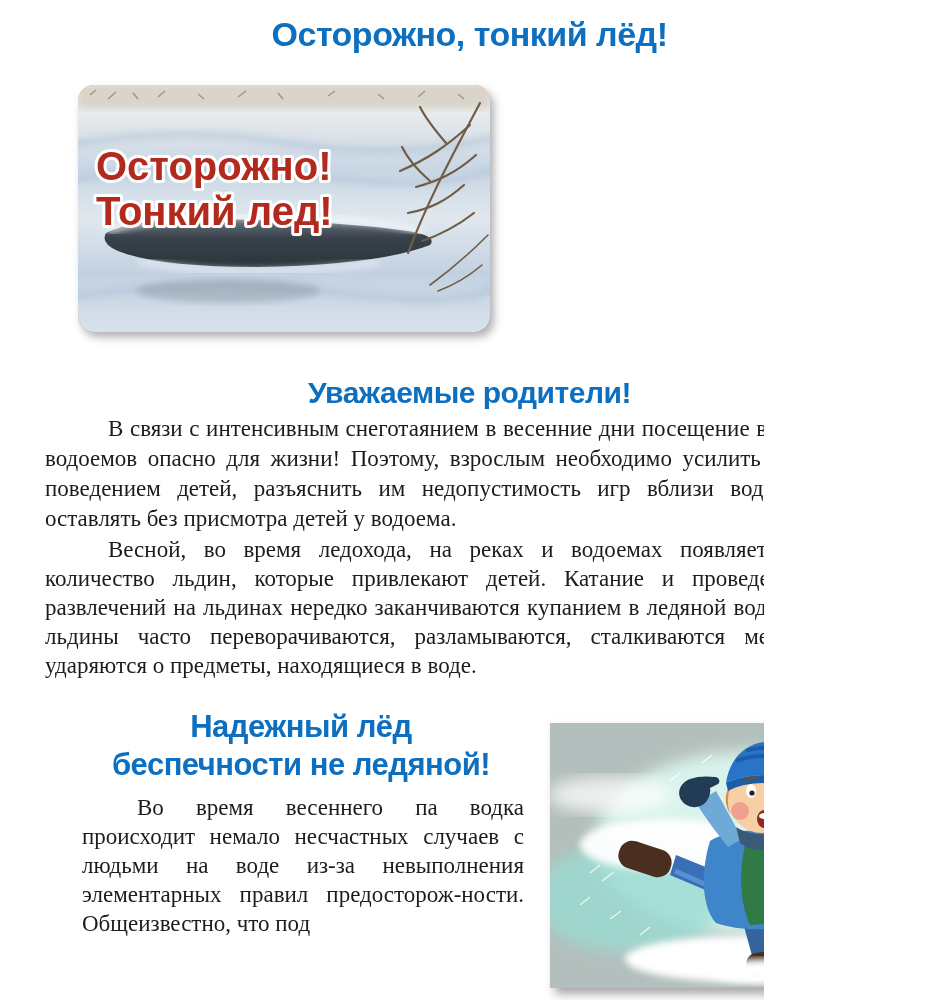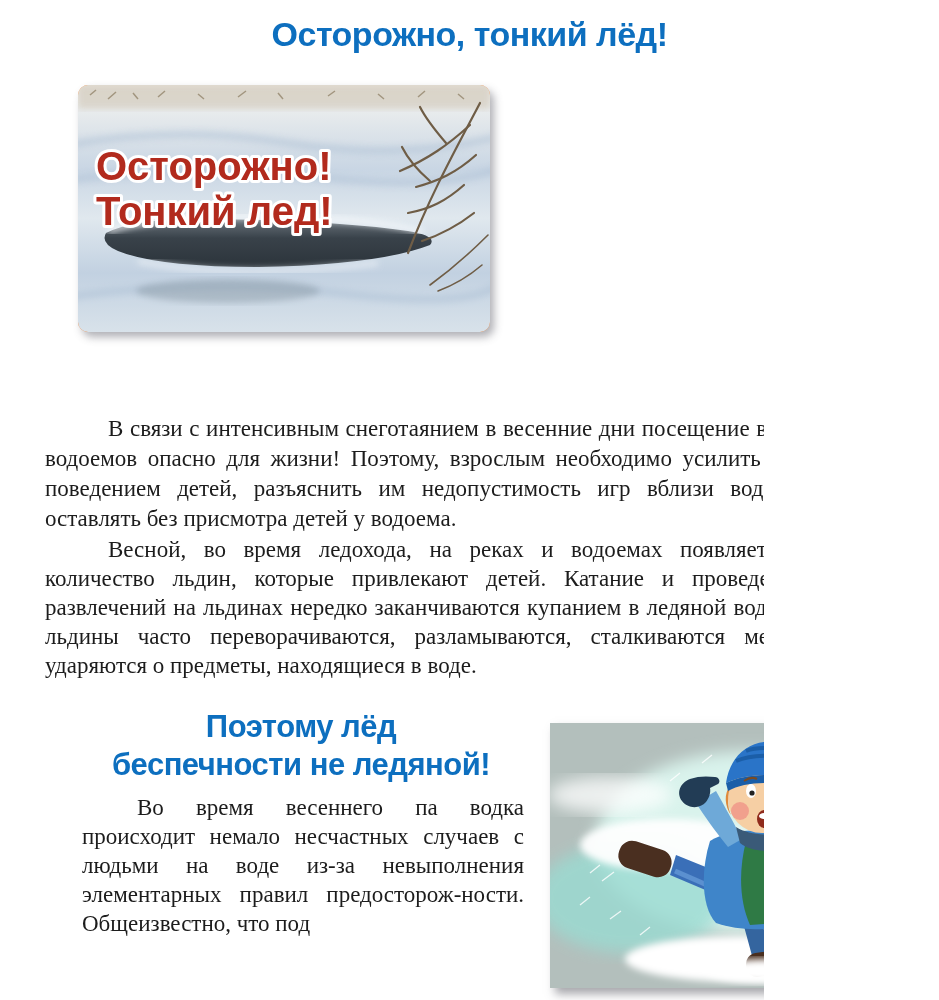--- a/index.html
+++ b/index.html
@@ -20,21 +20,21 @@
     letter-spacing:-0.5px;
   }
   .page-title{
     position:absolute;left:0;top:14px;width:939px;
     font-size:34px;line-height:40px;
   }
   
   .photo1{
     position:absolute;left:78px;top:85px;
     width:412px;height:247px;
-    border-radius:10px;overflow:hidden;
+    border-radius:16px;overflow:hidden;
     box-shadow:4px 5px 9px rgba(80,80,90,.45);
     background:#f97316;
   }
   .photo1 svg,.photo2 svg{display:block;width:100%;height:100%;}
   .intro-text{
     position:absolute;left:542px;top:83px;width:348px;
     font-size:22px;line-height:28px;
     text-align:justify;text-indent:50px;
     margin:0;
   }
@@ -120,25 +120,26 @@
         <path d="M404 180 C 390 192 376 200 360 206" stroke-width="1.6"></path>
       </g>
       <g font-family="Liberation Sans, DejaVu Sans, sans-serif" font-weight="bold" font-size="40" fill="var(--warning-red,#b22a1d)" stroke="#ffffff" stroke-width="6" stroke-linejoin="round" paint-order="stroke">
         <text x="18" y="95">Осторожно!</text>
         <text x="18" y="140">Тонкий лед!</text>
       </g>
     </svg>
   </div>
 
 
+  <h2 class="heading parents-heading">Уважаемые родители!</h2>
   <p class="body-para para2">Весной, во время ледохода, на реках и водоемах появляется большое количество льдин, которые привлекают детей. Катание и проведение других развлечений на льдинах нередко заканчиваются купанием в ледяной воде, поскольку льдины часто переворачиваются, разламываются, сталкиваются между собой, ударяются о предметы, находящиеся в воде.</p>
   <p class="body-para para1">В связи с интенсивным снеготаянием в весенние дни посещение в этот период водоемов опасно для жизни! Поэтому, взрослым необходимо усилить контроль за поведением детей, разъяснить им недопустимость игр вблизи водоемов и не оставлять без присмотра детей у водоема.</p>
 
   <h2 class="heading spring-heading">
-    <span>Поэтому лёд</span><br>
+    <span>Надежный лёд</span><br>
     <span>беспечности не ледяной!</span>
   </h2>
   <p class="spring-para">Во время весеннего па водка происходит немало несчастных случаев с людьми на воде из-за невыполнения элементарных правил предосторож-ности. Общеизвестно, что под</p>
 
   <div class="photo2">
     <svg viewBox="0 0 380 265">
       <defs>
         <filter id="softB">
             <feGaussianBlur stdDeviation="8"></feGaussianBlur>
           </filter>

